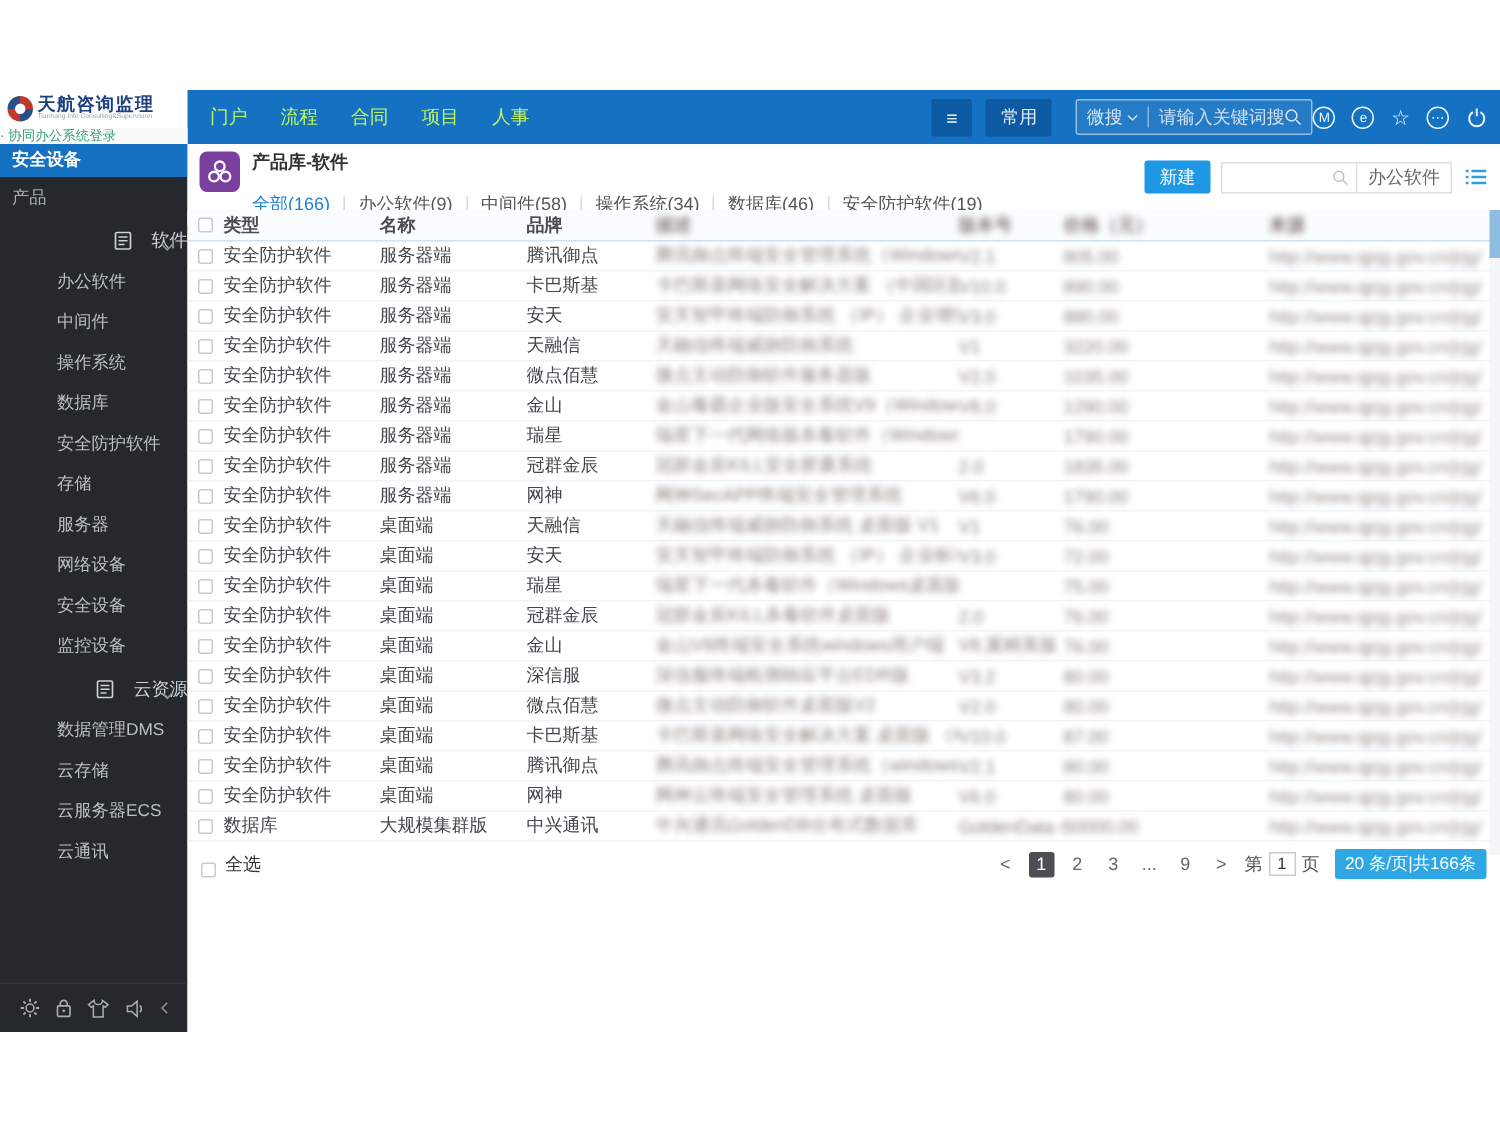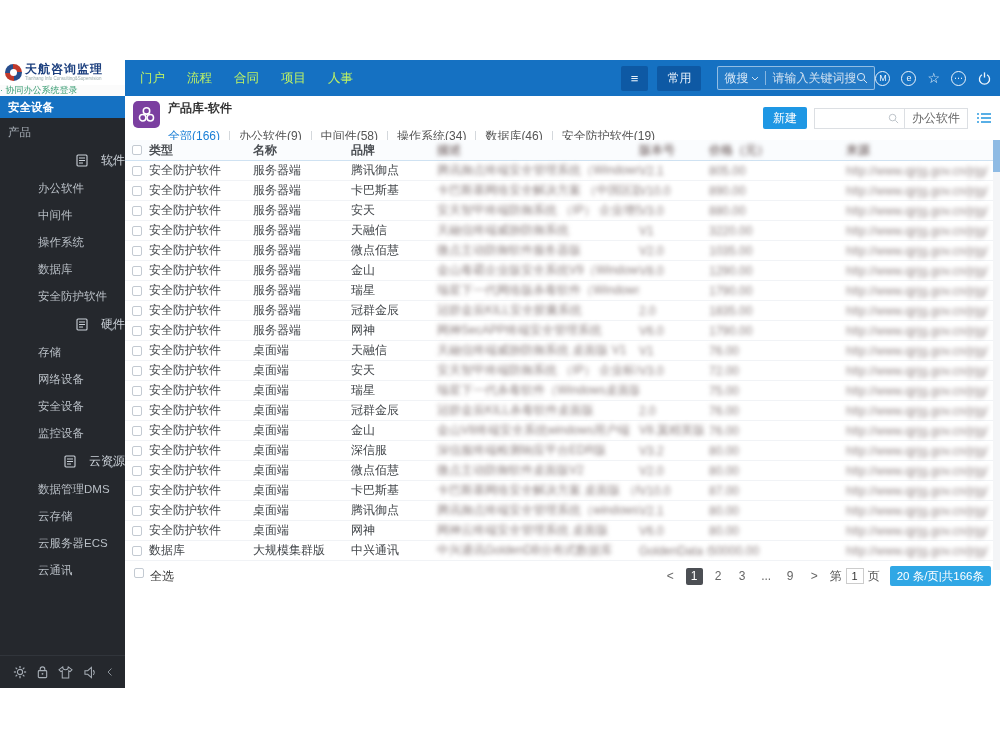--- a/index.html
+++ b/index.html
@@ -81,21 +81,21 @@
   .c-src   { flex:1; }
   .cell { white-space:nowrap; overflow:hidden; }
   .blur { filter:blur(2.2px); color:#8f8383; }
   .blur-src { filter:blur(2.2px); color:#9b8f8f; }
 
   .vscroll { position:absolute; right:0; top:44px; width:7px; height:430px; background:#f4f5f7; }
   .vscroll .thumb { position:absolute; left:0; top:0; width:7px; height:32px; background:#8fbbe4; cursor:pointer; }
 
   
   .footer { position:absolute; left:0; top:465px; width:875px; height:30px; display:flex; align-items:center; padding:0 9px; }
-  .selall { display:flex; align-items:flex-start; gap:6px; font-size:12px; color:#333; }
+  .selall { display:flex; align-items:flex-end; gap:6px; font-size:12px; color:#333; }
   .pager { margin-left:auto; display:flex; align-items:center; gap:7px; font-size:12px; color:#666; }
   .pg { min-width:17px; height:17px; line-height:17px; text-align:center; cursor:pointer; border-radius:2px; padding:0 2px; }
   .pg.active { background:#4c4f54; color:#fff; }
   .jump { display:flex; align-items:center; gap:4px; color:#555; }
   .jump-box { width:18px; height:16px; line-height:14px; text-align:center; border:1px solid #ccc; background:#fff; font-size:11px; color:#333; }
   .btn-size { background:#30a7e5; color:#fff; height:20px; line-height:20px; padding:0 7px; border-radius:2px; font-size:11.5px; cursor:pointer; margin-left:3px; white-space:nowrap; }
 </style>
 </head>
 <body>
 
@@ -169,35 +169,22 @@
             <span>软件</span>
             <span class="chev"><svg width="9" height="6" viewBox="0 0 9 6">
                 <path d="M1 1l3.5 3.5L8 1" fill="none" stroke="#8b9299" stroke-width="1.1"></path>
               </svg></span>
           </div>
           <div class="child-item">办公软件</div>
           <div class="child-item">中间件</div>
           <div class="child-item">操作系统</div>
           <div class="child-item">数据库</div>
           <div class="child-item">安全防护软件</div>
-          <div class="group-header">
-            <span class="gicon">
-              <svg width="12" height="13" viewBox="0 0 12 13">
-                <rect x="1" y="1" width="10" height="11" rx="1" fill="none" stroke="#ccd2d9" stroke-width="1.1"></rect>
-                <line x1="3" y1="4" x2="9" y2="4" stroke="#ccd2d9"></line>
-                <line x1="3" y1="6.5" x2="9" y2="6.5" stroke="#ccd2d9"></line>
-                <line x1="3" y1="9" x2="7" y2="9" stroke="#ccd2d9"></line>
-              </svg>
-            </span>
-            <span>硬件</span>
-            <span class="chev"><svg width="9" height="6" viewBox="0 0 9 6">
-                <path d="M1 1l3.5 3.5L8 1" fill="none" stroke="#8b9299" stroke-width="1.1"></path>
-              </svg></span>
-          </div>
           <div class="child-item">存储</div>
+          <div class="child-item">服务器</div>
           <div class="child-item">网络设备</div>
           <div class="child-item">安全设备</div>
           <div class="child-item">监控设备</div>
           <div class="group-header">
             <span class="gicon">
               <svg width="12" height="13" viewBox="0 0 12 13">
                 <rect x="1" y="1" width="10" height="11" rx="1" fill="none" stroke="#ccd2d9" stroke-width="1.1"></rect>
                 <line x1="3" y1="4" x2="9" y2="4" stroke="#ccd2d9"></line>
                 <line x1="3" y1="6.5" x2="9" y2="6.5" stroke="#ccd2d9"></line>
                 <line x1="3" y1="9" x2="7" y2="9" stroke="#ccd2d9"></line>

